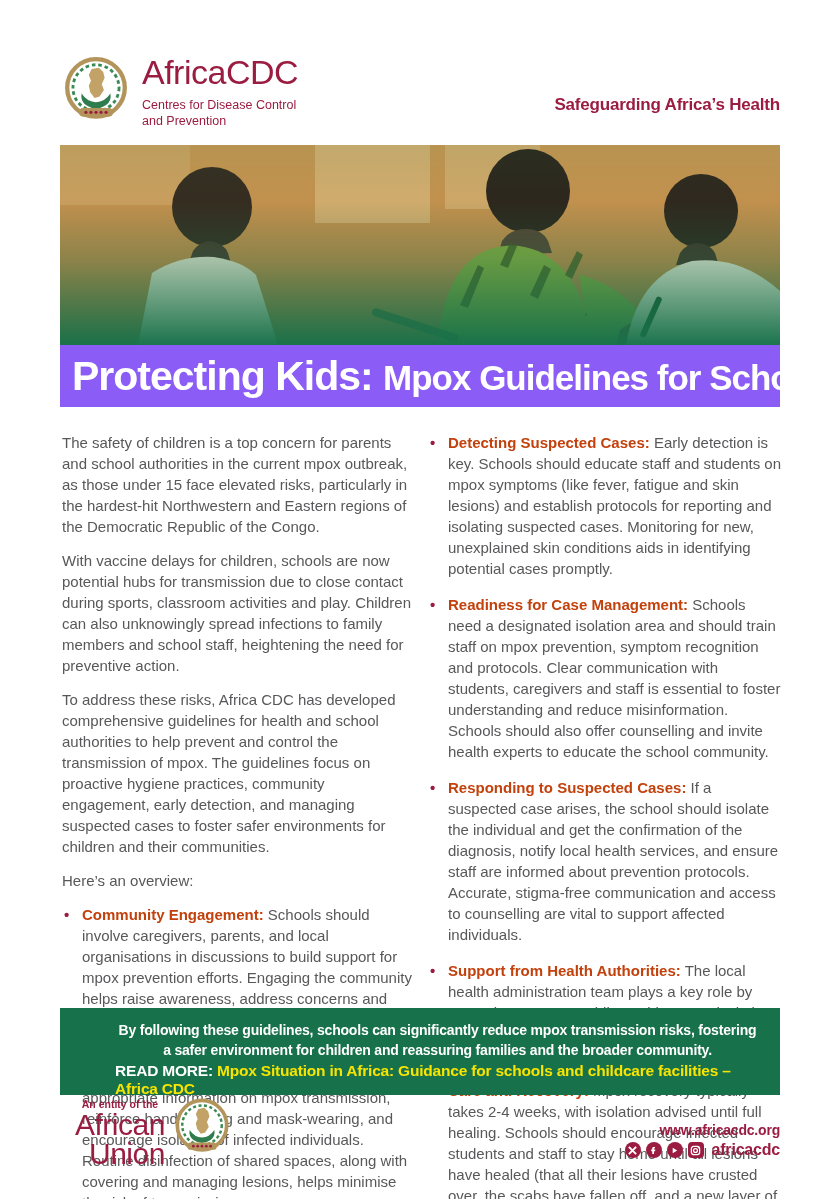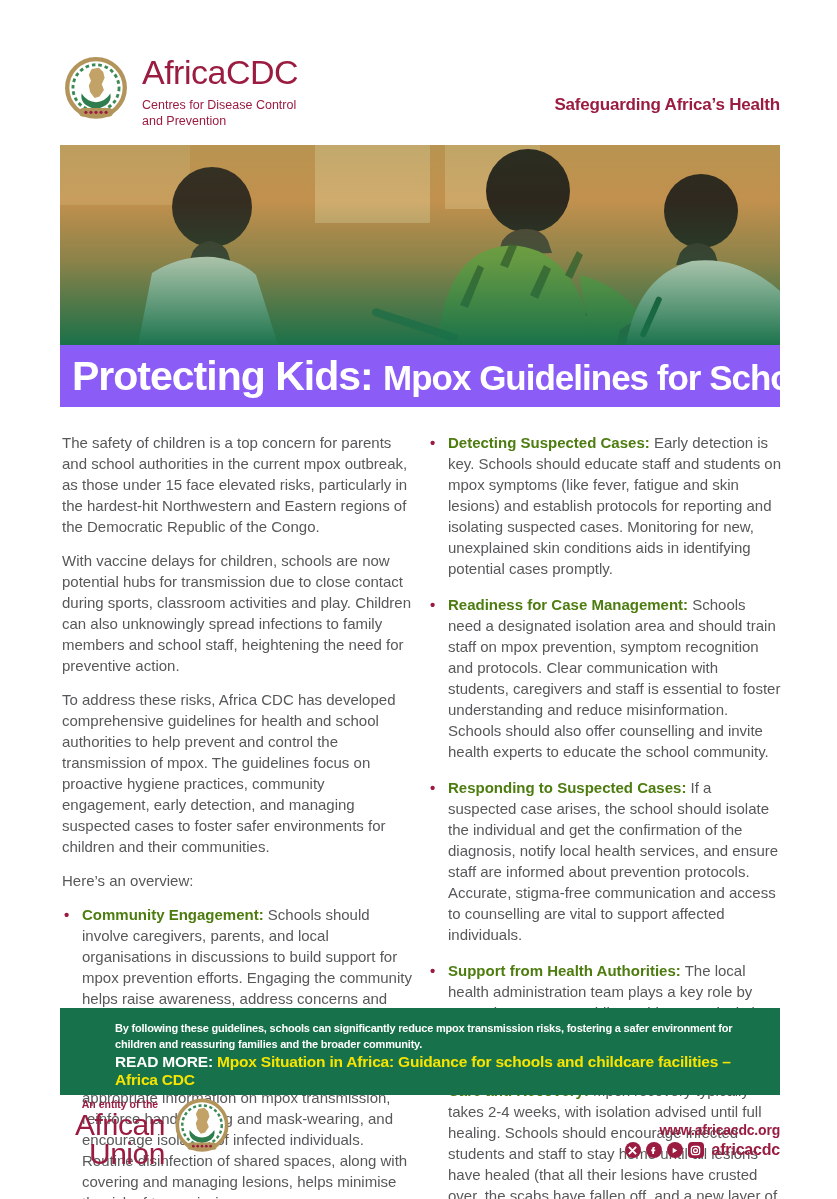--- a/index.html
+++ b/index.html
@@ -30,25 +30,25 @@
   .hero-title .t-main { font-size:41px; }
   .hero-title .t-sub  { font-size:35px; }
   
   .body-cols { position:absolute; left:62px; top:432px; width:720px; display:flex; gap:12px; }
   .col { width:354px; font-size:15px; line-height:1.4; }
   .col p { margin-bottom:13px; }
   .overview { margin-bottom:13px; }
   ul.guidelines { list-style:none; }
   ul.guidelines li { position:relative; padding-left:20px; margin-bottom:15px; }
   ul.guidelines li::before { content:"•"; position:absolute; left:2px; top:0; color:#9b1c41; font-weight:bold; }
-  .lead { font-weight:bold; color:#4d7c0f; }
+  .lead { font-weight:bold; color:#c2410c; }
   
   .summary { position:absolute; left:60px; top:1008px; width:720px; height:87px;
     background:#17714a; color:#ffffff; padding:13px 20px 0 55px; }
-  .summary .s-text { font-weight:bold; font-size:11px; line-height:1.42; letter-spacing:-0.2px; max-width:650px; }
+  .summary .s-text { font-weight:bold; font-size:14px; line-height:1.42; letter-spacing:-0.2px; max-width:650px;text-align:center; }
   .summary .s-readmore { font-weight:bold; font-size:15.5px; letter-spacing:-0.2px; margin-top:1px; }
   .summary .s-link { color:#f7e400; text-decoration:none; }
   
   .au-logo { position:absolute; left:75px; top:1098px; display:flex; align-items:flex-start; gap:6px; }
   .au-text { text-align:right; color:#9b1c41; }
   .au-entity { font-size:10.5px; font-weight:bold; margin-bottom:1px; text-align:center; }
   .au-name { font-size:30px; line-height:0.95; letter-spacing:-0.5px; }
   .footer-right { position:absolute; right:57px; top:1122px; text-align:right; }
   .website { font-size:14px; font-weight:bold; color:#9b1c41; letter-spacing:-0.2px; }
   .social-row { margin-top:3px; display:flex; align-items:center; justify-content:flex-end; gap:5px; }

